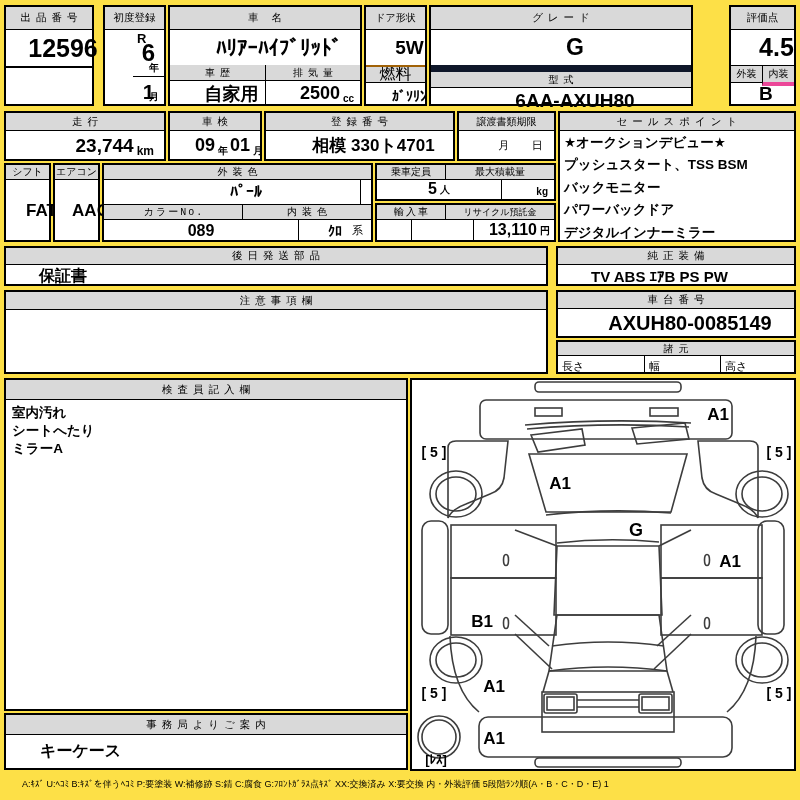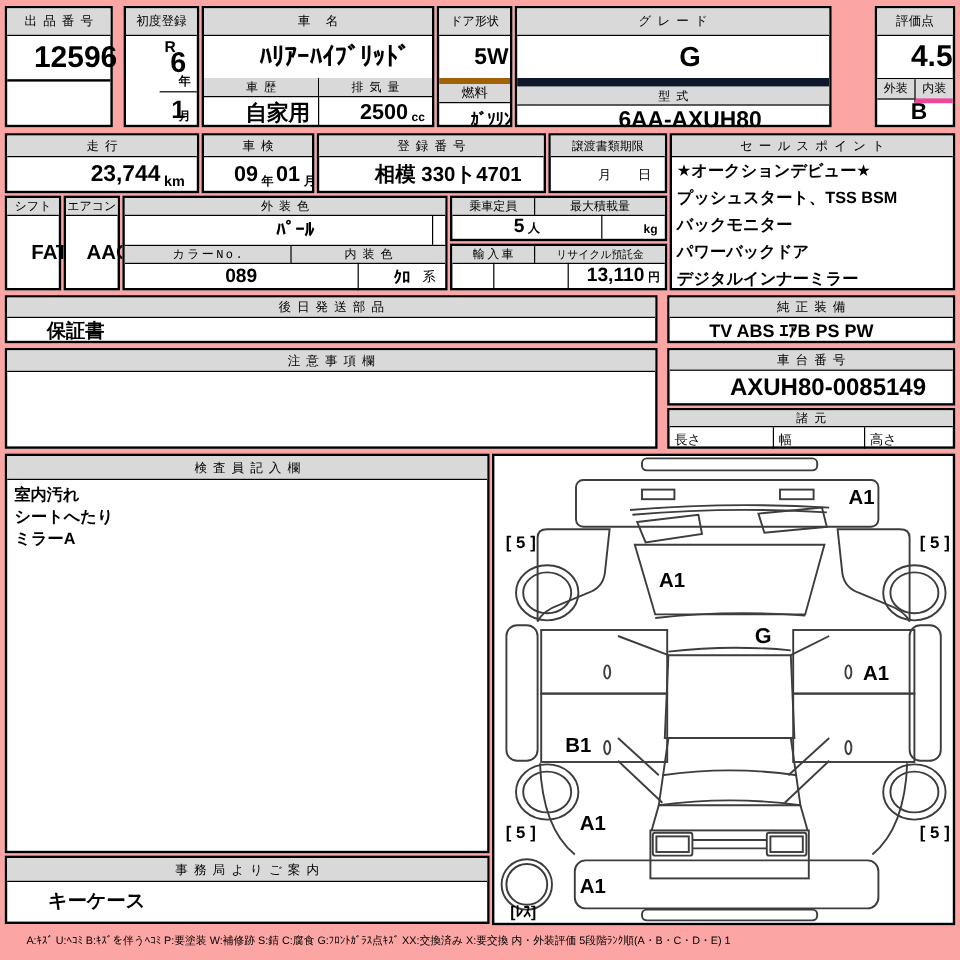--- a/index.html
+++ b/index.html
@@ -1,16 +1,16 @@
 <!DOCTYPE html>
 <html><head>
 <meta charset="utf-8">
 <style>
   html,body{margin:0;padding:0;background:#fff;}
-  #sheet{position:relative;width:800px;height:800px;background:#fca5a5;color:#000;
+  #sheet{position:relative;width:800px;height:800px;background:#fde047;color:#000;
          font-family:"Liberation Sans","DejaVu Sans",sans-serif;overflow:hidden;}
   .abs{position:absolute;box-sizing:border-box;}
   .tbl{border:2px solid #000;background:#fff;}
   .hd{background:#d9d9d9;display:flex;align-items:center;justify-content:center;
       font-size:10.5px;font-weight:normal;border-bottom:1px solid #000;
       white-space:nowrap;overflow:hidden;}
   .sp{letter-spacing:5px;text-indent:5px;}
   .sp2{letter-spacing:2px;text-indent:2px;font-family:Liberation Mono, monospace;}
   .v{display:flex;align-items:center;justify-content:center;font-weight:bold;white-space:nowrap;margin-left:28px;}
   .row{display:flex;}
@@ -64,21 +64,21 @@
           <span>2500</span>
           <span class="unit">cc</span>
         </div>
       </div>
     </div>
   </div>
 
   <div class="abs tbl" style="left:364px;top:5px;width:63px;height:101px">
     <div class="hd" style="height:22px;font-size:10px">ドア形状</div>
     <div class="v" style="height:35px;font-size:19px">5W</div>
-    <div class="hd" style="height:15px;font-size:11px;border-top:5px solid #a16207">燃料</div>
+    <div class="hd" style="height:15px;font-size:16px;border-top:2px solid #a16207">燃料</div>
     <div class="v" style="height:25px;font-size:14px">ｶﾞｿﾘﾝ</div>
   </div>
 
   <div class="abs tbl" style="left:429px;top:5px;width:264px;height:101px">
     <div class="hd sp" style="height:22px">グレード</div>
     <div class="v" style="height:35px;font-size:23px">G</div>
     <div class="hd sp" style="height:15px;font-size:10px;border-top:7px solid #0f172a">型式</div>
     <div class="v" style="height:25px;font-size:19px">6AA-AXUH80</div>
   </div>
 

